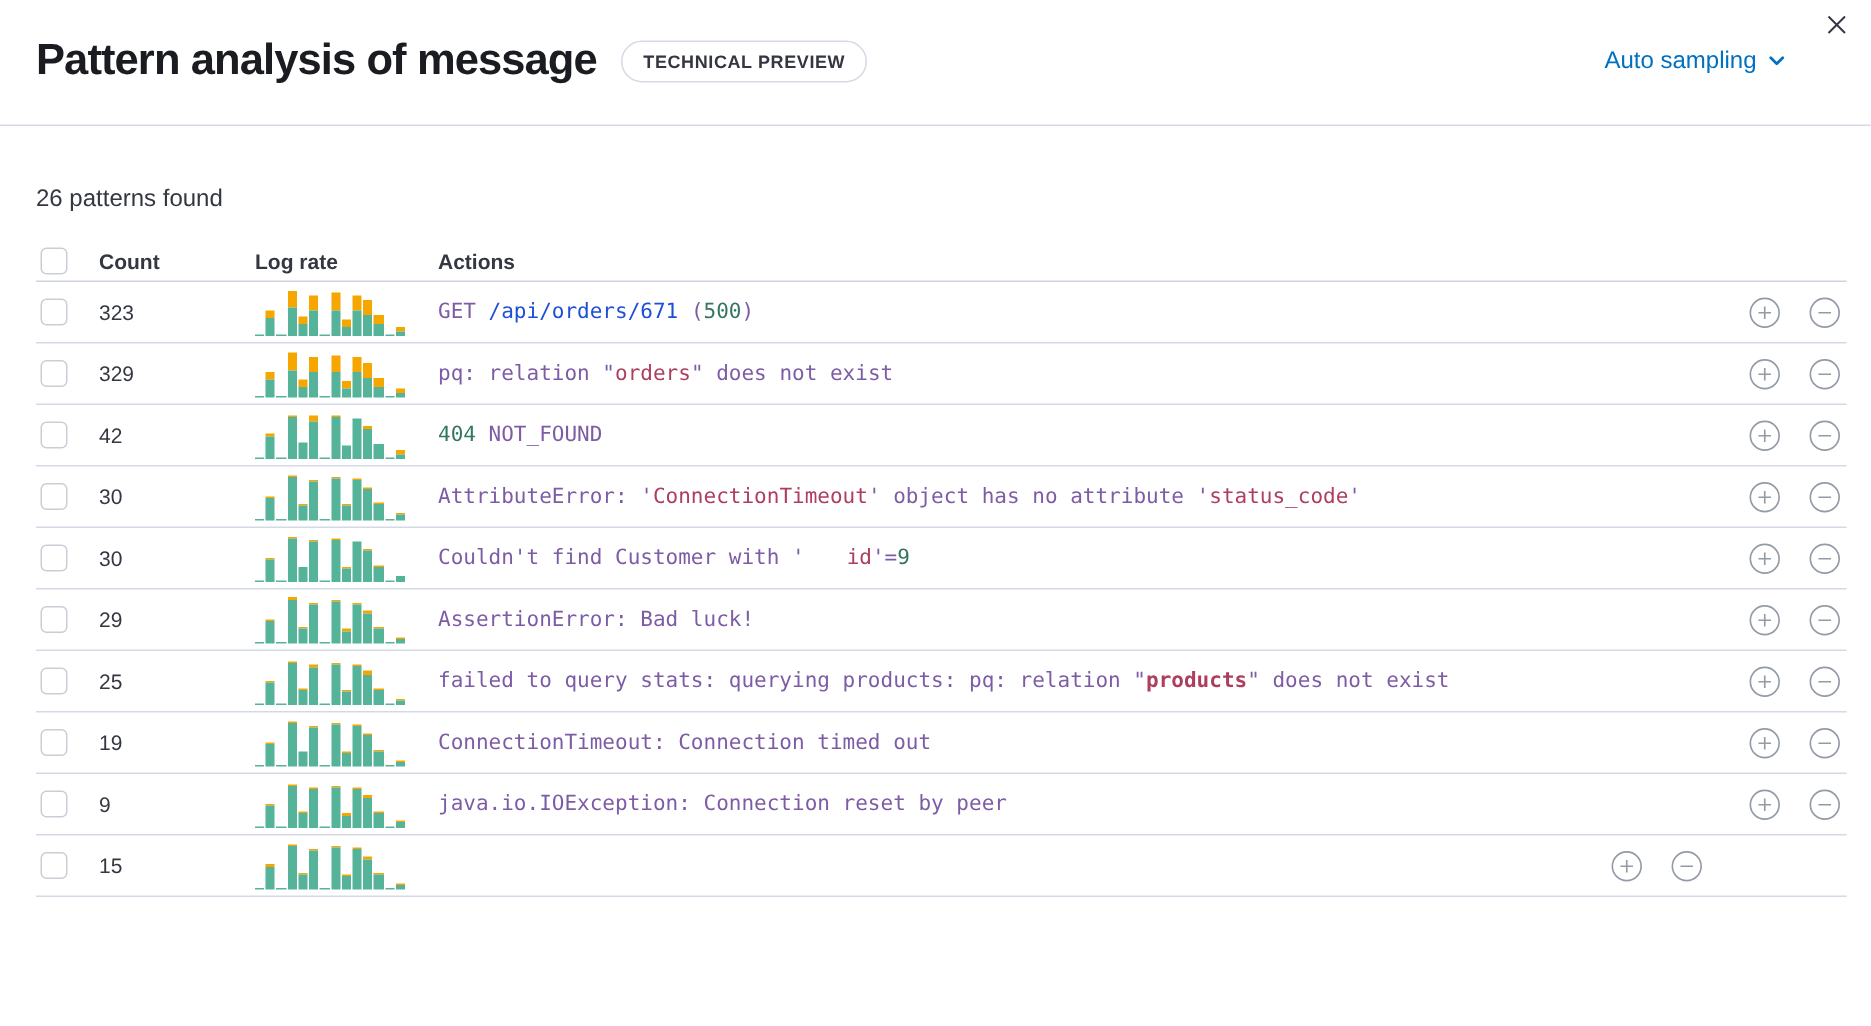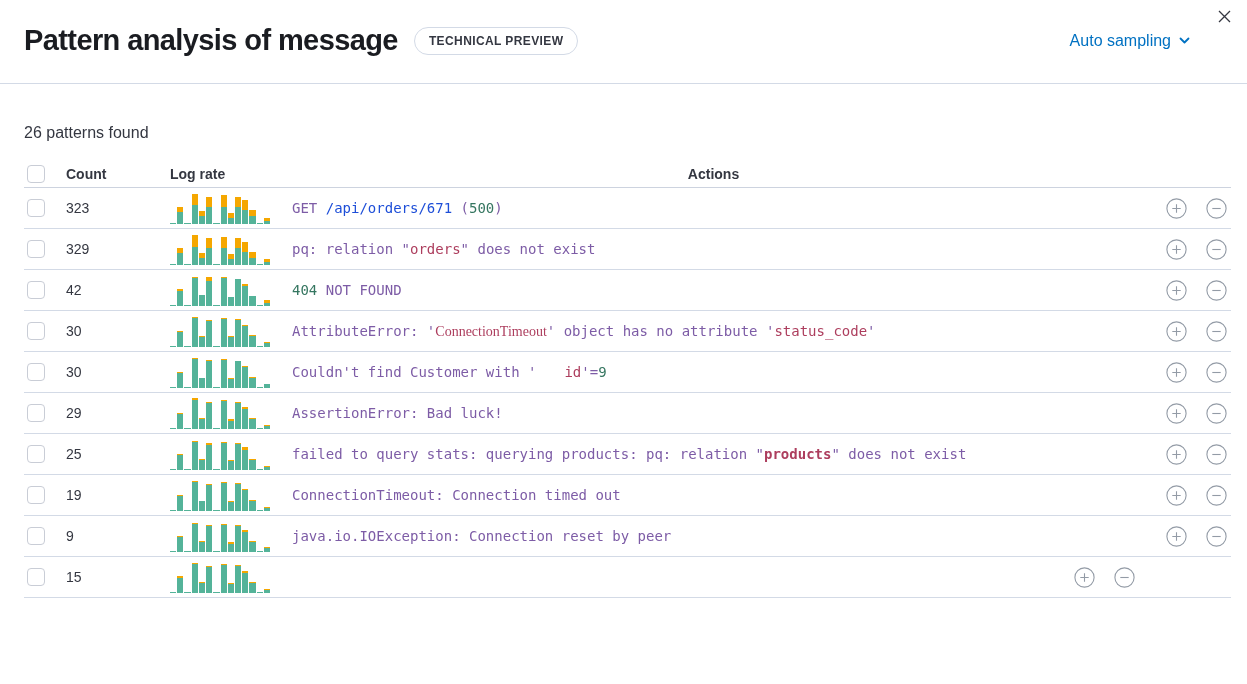--- a/index.html
+++ b/index.html
@@ -80,21 +80,21 @@
     align-items: center;
   }
   .table-head {
     margin-top: 18px;
     height: 28px;
     border-bottom: 1px solid #cdd3df;
     font-size: 14px;
     font-weight: 700;
     color: #343741;
   }
-  .col-actions { text-align: center; padding-right: 4px; }
+  .col-actions { text-align: left; padding-right: 4px; }
 
   .table-row {
     height: 41px;
     border-bottom: 1px solid #d3dae6;
   }
   .checkbox {
     width: 18px; height: 18px;
     border: 1px solid #c9cdd6;
     border-radius: 4px;
     background: #fff;
@@ -512,21 +512,21 @@
               <div class="bar">
                 <div class="seg orange" style="height: 0px;"></div>
                 <div class="seg teal" style="height: 0.96px;"></div>
               </div>
               <div class="bar">
                 <div class="seg orange" style="height: 0.96px;"></div>
                 <div class="seg teal" style="height: 3.84px;"></div>
               </div>
             </div>
           </div>
-    <div class="example-cell"><span style="color: rgb(125, 92, 166);">AttributeError: '</span><span style="color: rgb(173, 62, 94); font-family: Liberation Serif, serif;">ConnectionTimeout</span><span style="color: rgb(125, 92, 166);">' object has no attribute '</span><span style="color: rgb(173, 62, 94);">status_code</span><span style="color: rgb(125, 92, 166);">'</span></div>
+    <div class="example-cell"><span style="color: rgb(125, 92, 166);">AttributeError: '</span><span style="color: rgb(173, 62, 94);">ConnectionTimeout</span><span style="color: rgb(125, 92, 166);">' object has no attribute '</span><span style="color: rgb(173, 62, 94);">status_code</span><span style="color: rgb(125, 92, 166);">'</span></div>
     <div class="actions-cell">
       <button class="action-btn">
         <svg width="21" height="21" viewBox="0 0 21 21">
           <circle cx="10.5" cy="10.5" r="9.6" fill="none" stroke="#939ba6" stroke-width="1.1"></circle>
           <path d="M6.3 10.5 H14.7 M10.5 6.3 V14.7" stroke="#939ba6" stroke-width="1.1" fill="none"></path>
         </svg>
       </button>
       <button class="action-btn">
         <svg width="21" height="21" viewBox="0 0 21 21">
           <circle cx="10.5" cy="10.5" r="9.6" fill="none" stroke="#939ba6" stroke-width="1.1"></circle>

